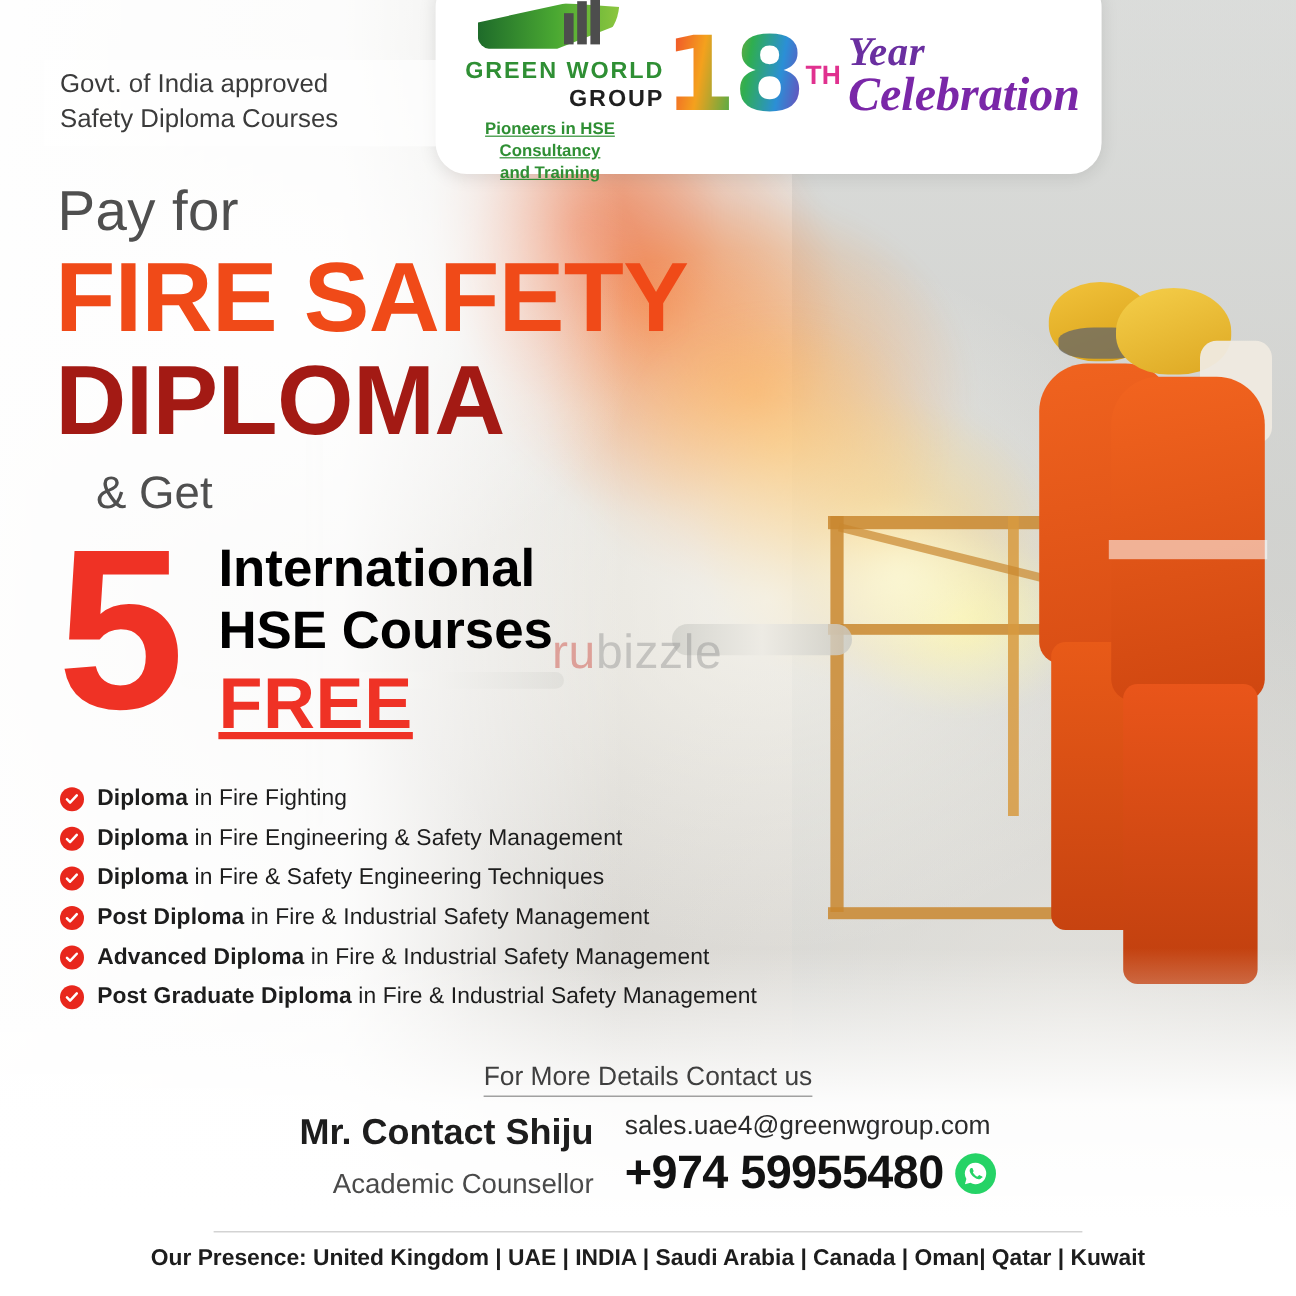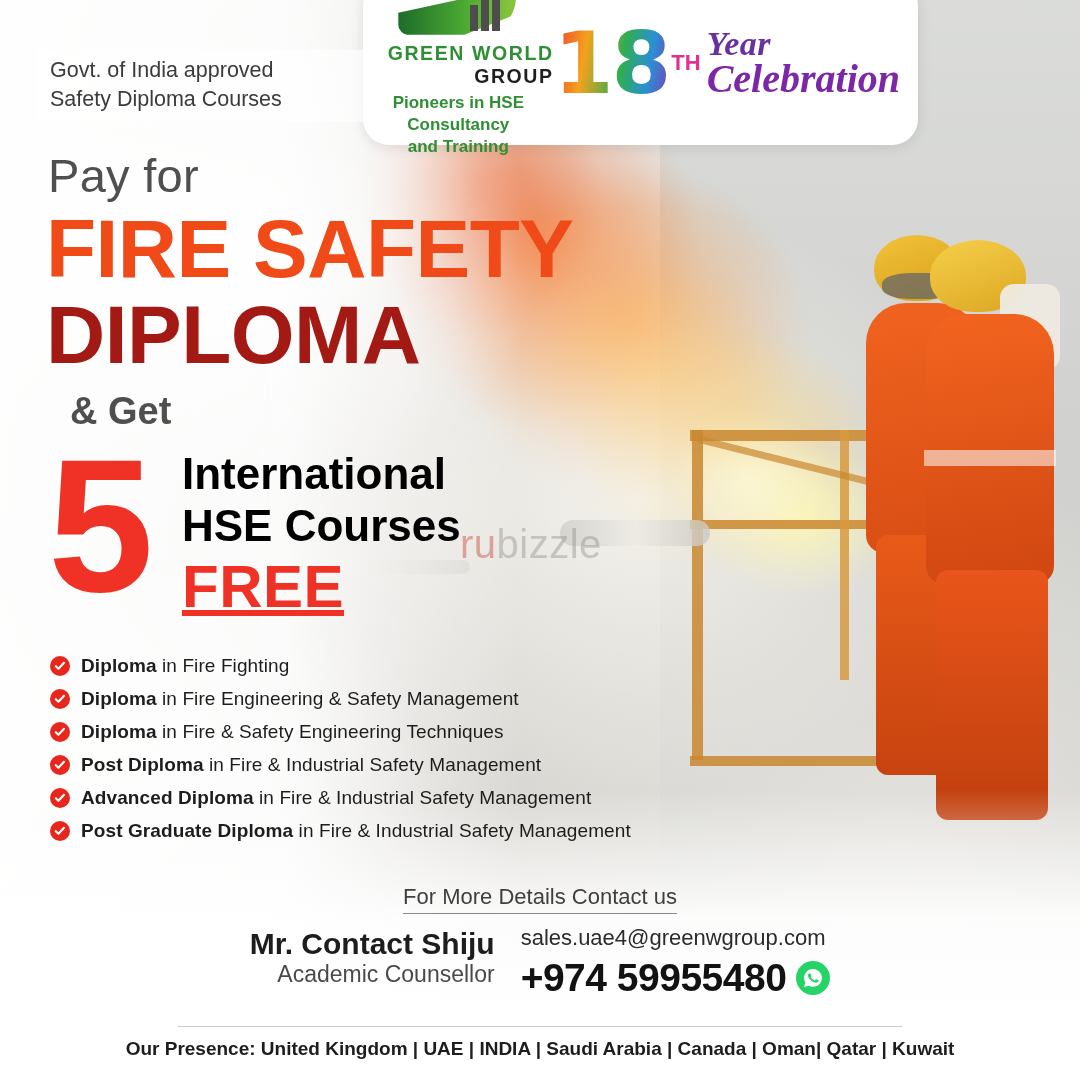--- a/index.html
+++ b/index.html
@@ -85,21 +85,21 @@
   .logo-bars i{display:block;width:8px;background:#4d4d4d;}
   .swoosh{position:absolute;left:0;top:14px;width:118px;height:38px;
     background:linear-gradient(90deg,#1e6b2a,#4aa832 55%,#8cc63f);
     border-radius:0 0 60px 18px;
     clip-path:polygon(0 42%,62% 0,100% 8%,100% 46%,56% 100%,0 100%);}
   .logo-name{
     font-size:19.5px;font-weight:700;color:#1f1f1f;letter-spacing:1.6px;margin-top:5px;text-align:right;
   }
   .logo-name .g{color:#2f8f34;}
   .logo-tag{
-    margin-top:4px;font-size:17px;line-height:1.3;color:#2f8f34;font-weight:700;text-align:center;
+    margin-top:4px;font-size:14px;line-height:1.3;color:#2f8f34;font-weight:700;text-align:center;text-decoration:underline;
   }
   .celebration{flex:1;display:flex;align-items:center;justify-content:space-between;padding-right:18px;}
   .cel-18{
     font-size:86px;font-weight:800;letter-spacing:-2px;line-height:1;
     background:linear-gradient(100deg,#ef3b2e 0%,#f4a11d 28%,#2fae4f 58%,#2b8fd6 80%,#7b3fb5 100%);
     -webkit-background-clip:text;background-clip:text;color:transparent;
     font-family:"DejaVu Sans", sans-serif;
   }
   .cel-th{font-size:22px;font-weight:800;color:#e0318f;vertical-align:super;margin-left:2px;}
   .cel-words{display:flex;flex-direction:column;margin-left:6px;line-height:1;}
@@ -120,21 +120,21 @@
     font-size:21.5px;line-height:1.36;color:#3b3b3b;font-weight:500;
     width:300px;
   }
   .payfor{position:absolute;left:48px;top:148px;font-size:47px;color:#4f4f4f;font-weight:400;letter-spacing:.3px;}
   .fire-safety{
     position:absolute;left:46px;top:202px;font-size:82px;font-weight:800;color:#f04a18;letter-spacing:-.5px;
   }
   .diploma{
     position:absolute;left:46px;top:288px;font-size:82px;font-weight:800;color:#a31a14;letter-spacing:-.5px;
   }
-  .andget{position:absolute;left:70px;top:390px;font-size:38px;color:#4f4f4f;font-weight:700;}
+  .andget{position:absolute;left:80px;top:390px;font-size:38px;color:#4f4f4f;font-weight:400;}
   .big5{
     position:absolute;left:48px;top:430px;font-size:190px;font-weight:800;color:#ef3225;line-height:1;
     font-family:"Liberation Sans", sans-serif;
   }
   .intl{
     position:absolute;left:182px;top:448px;font-size:44px;font-weight:700;color:#000000;line-height:1.18;
   }
   .free{
     position:absolute;left:182px;top:552px;font-size:60px;font-weight:800;color:#ef3225;letter-spacing:.5px;text-decoration:underline;
   }
@@ -160,21 +160,21 @@
   
   .contact-head{
     position:absolute;left:0;top:884px;width:1080px;text-align:center;
   }
   .contact-head span{
     font-size:22px;color:#3f3f3f;border-bottom:1.5px solid #8a8a8a;padding-bottom:4px;
   }
   .contact-row{position:absolute;left:0;top:925px;width:1080px;display:flex;justify-content:center;align-items:flex-start;gap:26px;}
   .person{text-align:right;padding-top:2px;}
   .person .nm{font-size:30px;font-weight:700;color:#1d1d1d;}
-  .person .role{font-size:23px;color:#4a4a4a;margin-top:0;}
+  .person .role{font-size:23px;color:#4a4a4a;margin-top:12px;}
   .reach{text-align:left;}
   .reach .mail{font-size:22px;color:#2b2b2b;}
   .reach .phone-line{display:flex;align-items:center;gap:10px;margin-top:5px;}
   .reach .phone{font-size:39px;font-weight:800;color:#121212;letter-spacing:-.5px;text-align:right;}
   .wa{width:34px;height:34px;border-radius:50%;background:#25d366;display:flex;align-items:center;justify-content:center;}
 
   .divider{position:absolute;left:178px;top:1026px;width:724px;height:1px;background:#c9c9c9;}
   .presence{
     position:absolute;left:0;top:1038px;width:1080px;text-align:center;
     font-size:19px;font-weight:700;color:#1d1d1d;

